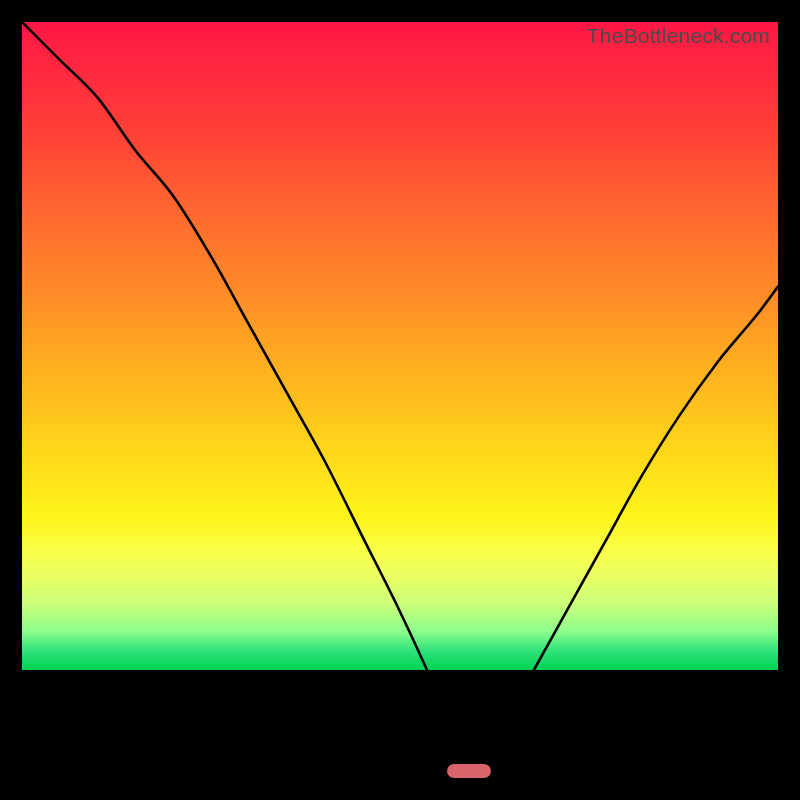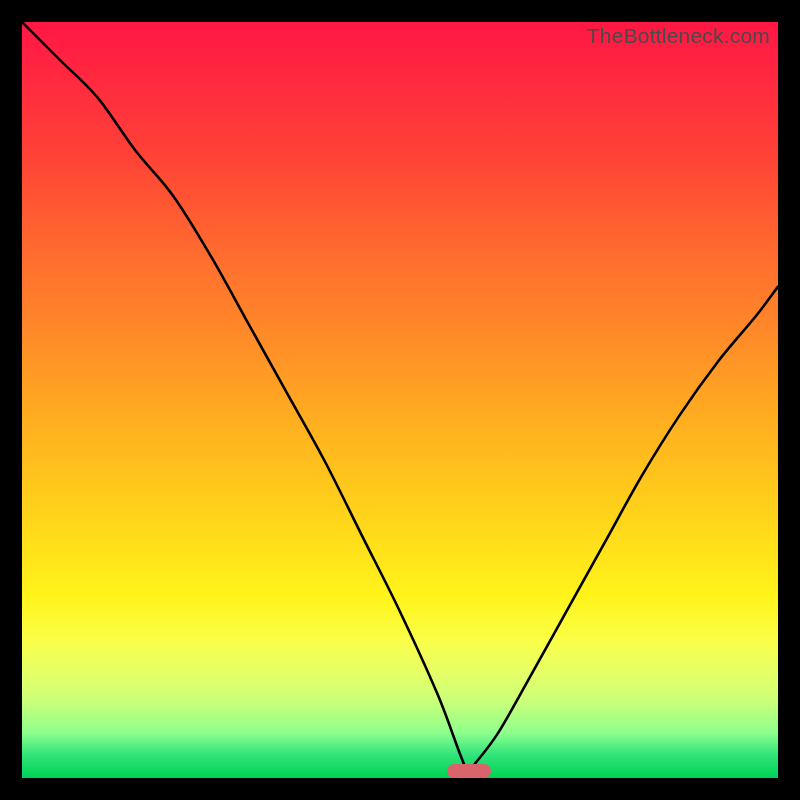--- a/index.html
+++ b/index.html
@@ -15,21 +15,21 @@
     position: relative;
     width: 800px;
     height: 800px;
     background: #000;
   }
   .plot {
     position: absolute;
     left: 22px;
     top: 22px;
     width: 756px;
-    height: 756px;
+    height: 648px;
     
     background: linear-gradient(
       to bottom,
       #ff1744 0%,
       #ff2a3f 8%,
       #ff4336 18%,
       #ff6a2f 30%,
       #ff8c28 42%,
       #ffb21f 54%,
       #ffd61a 66%,

